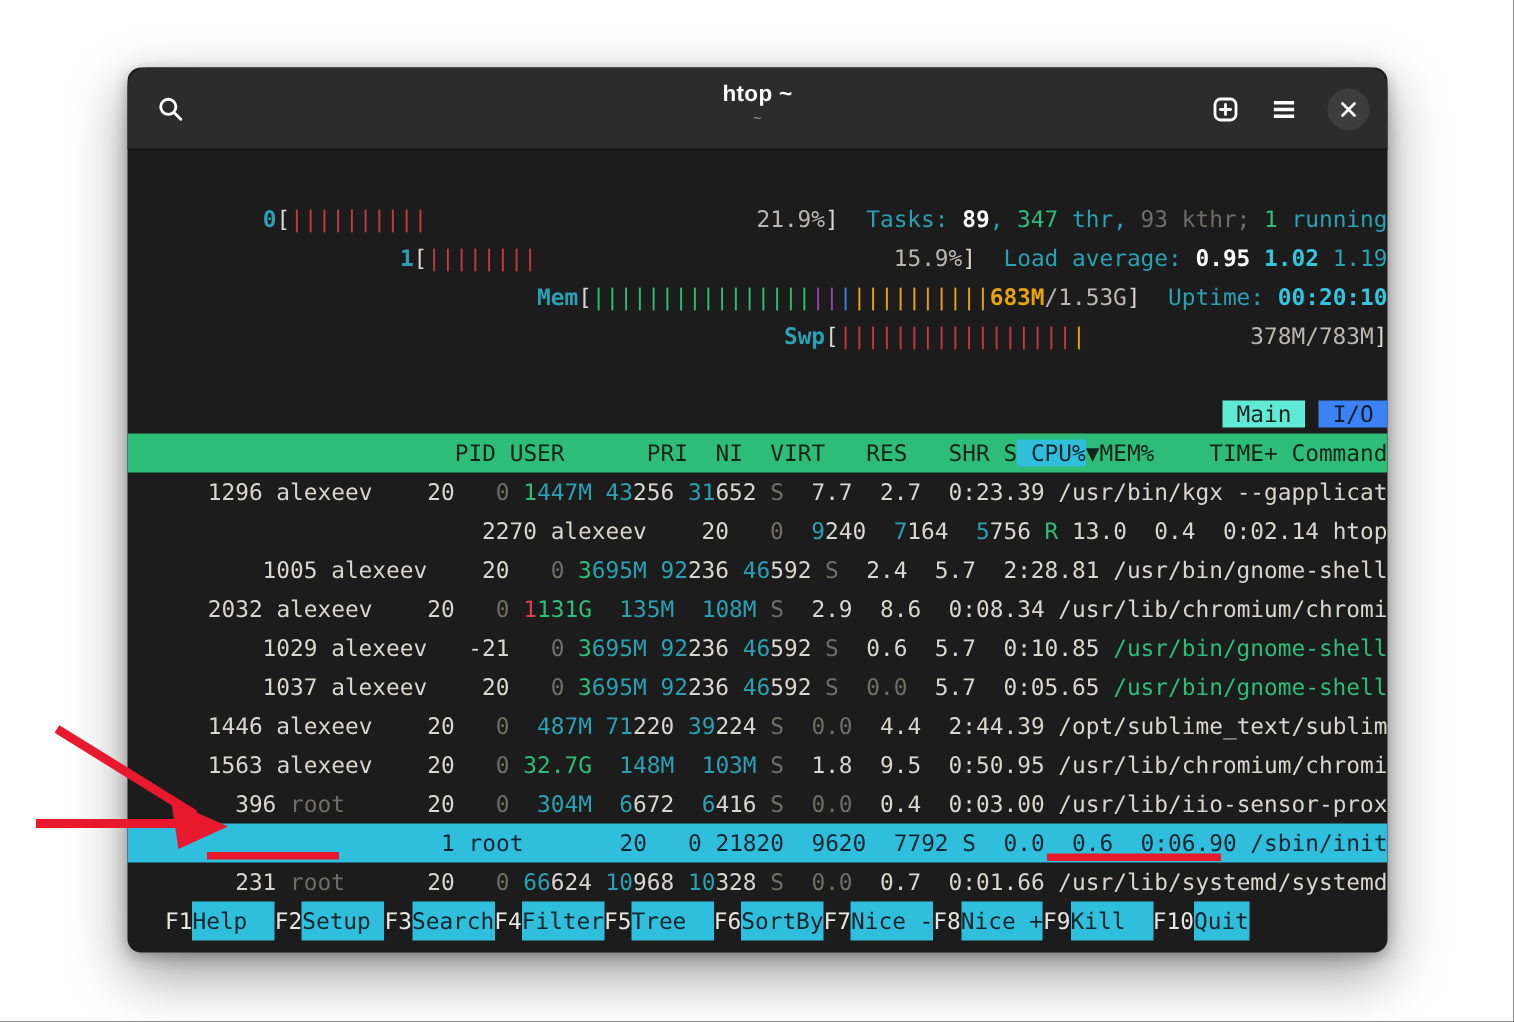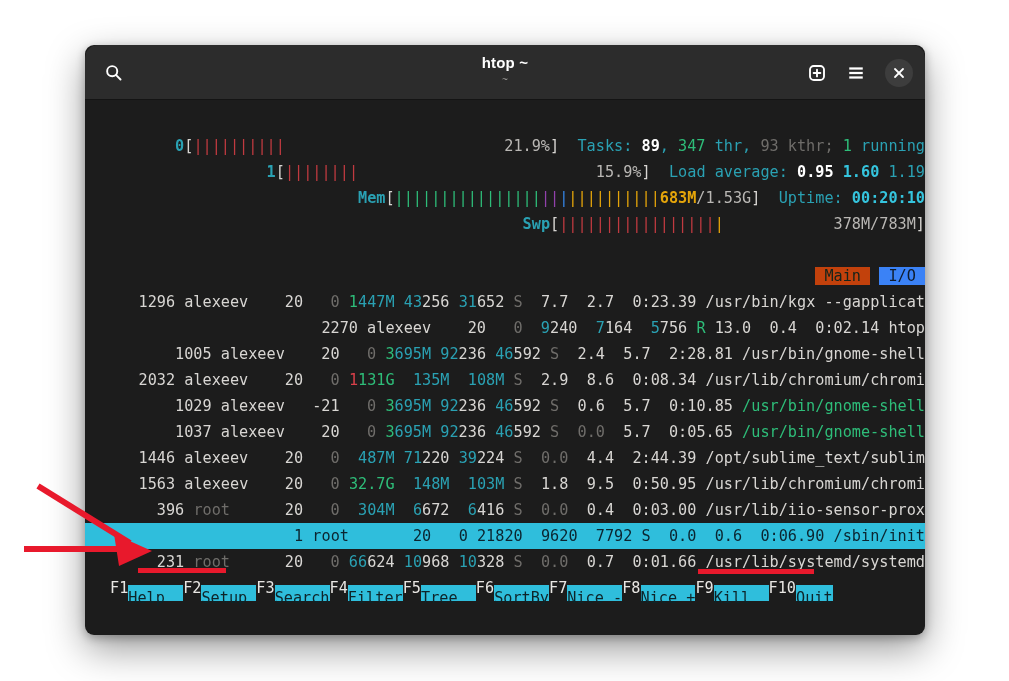--- a/index.html
+++ b/index.html
@@ -35,28 +35,28 @@
   .s-cb{color:#2aa1b3;font-weight:bold}
   .s-C{color:#35c5de;font-weight:bold}
   .s-g{color:#2ebd79}
   .s-r{color:#d9404a}
   .s-y{color:#e5a50a;font-weight:bold}
   .s-br{color:#c13a40}
   .s-bg{color:#2ebd79}
   .s-bp{color:#9141ac}
   .s-bb{color:#3584e4}
   .s-by{color:#e5a50a}
-  .s-tabm{background:#c2410c;color:#14241b}
+  .s-tabm{background:#5eead4;color:#14241b}
   .s-tabi{background:#3b82f6;color:#0f1b2a}
   .s-h{color:#13231a}
   .s-hs{background:#2fbedc;color:#0e2429}
   .s-sel{color:#0b2530}
   .fk{display:flex;}
   .fk .k{color:#e8e6e3;white-space:pre;}
-  .fk .f{background:#2fbedc;color:#0e2429;white-space:pre;margin-top:10px;}
+  .fk .f{background:#2fbedc;color:#0e2429;white-space:pre;}
   .fk .f.fill{flex:1;}
   .annotation-layer{position:absolute;left:0;top:0;pointer-events:none;z-index:10;}
 </style>
 </head>
 <body>
 
 <div class="window">
 
   <div class="headerbar">
     <div class="hb-left">
@@ -91,26 +91,27 @@
           <line x1="2" y1="2" x2="10" y2="10" stroke="#ffffff" stroke-width="1.8" stroke-linecap="round"></line>
           <line x1="10" y1="2" x2="2" y2="10" stroke="#ffffff" stroke-width="1.8" stroke-linecap="round"></line>
         </svg>
       </span>
     </div>
   </div>
 
   <div class="term">
     <div id="meters">
         <div class="line"><span class="s-cb">  0</span><span class="s-w">[</span><span class="s-br">||||||||||</span><span class="s-w">                        </span><span class="s-dim">21.9%</span><span class="s-w">]</span><span class="s-w">  </span><span class="s-c">Tasks: </span><span class="s-b">89</span><span class="s-c">, </span><span class="s-g">347</span><span class="s-c"> thr, </span><span class="s-sh">93 kthr; </span><span class="s-g">1</span><span class="s-c"> running</span></div>
-        <div class="line"><span class="s-cb">  1</span><span class="s-w">[</span><span class="s-br">||||||||</span><span class="s-w">                          </span><span class="s-dim">15.9%</span><span class="s-w">]</span><span class="s-w">  </span><span class="s-c">Load average: </span><span class="s-b">0.95 </span><span class="s-C">1.60 </span><span class="s-c">1.19</span></div>
+        <div class="line"><span class="s-cb">  1</span><span class="s-w">[</span><span class="s-br">||||||||</span><span class="s-w">                          </span><span class="s-dim">15.9%</span><span class="s-w">]</span><span class="s-w">  </span><span class="s-c">Load average: </span><span class="s-b">0.95 </span><span class="s-C">1.02 </span><span class="s-c">1.19</span></div>
         <div class="line"><span class="s-cb">Mem</span><span class="s-w">[</span><span class="s-bg">||||||||||||||||</span><span class="s-bp">||</span><span class="s-bb">|</span><span class="s-by">||||||||||</span><span class="s-y">683M</span><span class="s-dim">/1.53G</span><span class="s-w">]</span><span class="s-w">  </span><span class="s-c">Uptime: </span><span class="s-C">00:20:10</span></div>
         <div class="line"><span class="s-cb">Swp</span><span class="s-w">[</span><span class="s-br">|||||||||||||||||</span><span class="s-by">|</span><span class="s-w">            </span><span class="s-dim">378M/783M</span><span class="s-w">]</span></div>
       </div>
     <div class="line"></div>
     <div class="line" id="tabsline"><span class="s-w"> </span><span class="s-tabm"> Main </span><span class="s-w"> </span><span class="s-tabi"> I/O </span></div>
+    <div class="line fullbleed headerline" id="hdrline"><span class="s-h">   PID USER      PRI  NI  VIRT   RES   SHR S</span><span class="s-hs"> CPU%</span><span class="s-h">▼MEM%    TIME+ Command</span></div>
     <div id="rows">
         <div class="line"><span class="s-w">  1296 alexeev    20</span><span class="s-w">   </span><span class="s-sh">0</span><span class="s-w"> </span><span class="s-g">1</span><span class="s-c">447M</span><span class="s-w"> </span><span class="s-c">43</span><span class="s-w">256</span><span class="s-w"> </span><span class="s-c">31</span><span class="s-w">652</span><span class="s-w"> </span><span class="s-sh">S</span><span class="s-w">  7.7</span><span class="s-w">  2.7</span><span class="s-w">  0:23.39</span><span class="s-w"> /usr/bin/kgx --gapplicat</span></div>
         <div class="line"><span class="s-w">  2270 alexeev    20</span><span class="s-w">   </span><span class="s-sh">0</span><span class="s-w">  </span><span class="s-c">9</span><span class="s-w">240</span><span class="s-w">  </span><span class="s-c">7</span><span class="s-w">164</span><span class="s-w">  </span><span class="s-c">5</span><span class="s-w">756</span><span class="s-w"> </span><span class="s-g">R</span><span class="s-w"> 13.0</span><span class="s-w">  0.4</span><span class="s-w">  0:02.14</span><span class="s-w"> htop</span></div>
         <div class="line"><span class="s-w">  1005 alexeev    20</span><span class="s-w">   </span><span class="s-sh">0</span><span class="s-w"> </span><span class="s-g">3</span><span class="s-c">695M</span><span class="s-w"> </span><span class="s-c">92</span><span class="s-w">236</span><span class="s-w"> </span><span class="s-c">46</span><span class="s-w">592</span><span class="s-w"> </span><span class="s-sh">S</span><span class="s-w">  2.4</span><span class="s-w">  5.7</span><span class="s-w">  2:28.81</span><span class="s-w"> /usr/bin/gnome-shell</span></div>
         <div class="line"><span class="s-w">  2032 alexeev    20</span><span class="s-w">   </span><span class="s-sh">0</span><span class="s-w"> </span><span class="s-r">1</span><span class="s-g">131G</span><span class="s-w">  </span><span class="s-c">135M</span><span class="s-w">  </span><span class="s-c">108M</span><span class="s-w"> </span><span class="s-sh">S</span><span class="s-w">  2.9</span><span class="s-w">  8.6</span><span class="s-w">  0:08.34</span><span class="s-w"> /usr/lib/chromium/chromi</span></div>
         <div class="line"><span class="s-w">  1029 alexeev   -21</span><span class="s-w">   </span><span class="s-sh">0</span><span class="s-w"> </span><span class="s-g">3</span><span class="s-c">695M</span><span class="s-w"> </span><span class="s-c">92</span><span class="s-w">236</span><span class="s-w"> </span><span class="s-c">46</span><span class="s-w">592</span><span class="s-w"> </span><span class="s-sh">S</span><span class="s-w">  0.6</span><span class="s-w">  5.7</span><span class="s-w">  0:10.85</span><span class="s-g"> /usr/bin/gnome-shell</span></div>
         <div class="line"><span class="s-w">  1037 alexeev    20</span><span class="s-w">   </span><span class="s-sh">0</span><span class="s-w"> </span><span class="s-g">3</span><span class="s-c">695M</span><span class="s-w"> </span><span class="s-c">92</span><span class="s-w">236</span><span class="s-w"> </span><span class="s-c">46</span><span class="s-w">592</span><span class="s-w"> </span><span class="s-sh">S</span><span class="s-sh">  0.0</span><span class="s-w">  5.7</span><span class="s-w">  0:05.65</span><span class="s-g"> /usr/bin/gnome-shell</span></div>
         <div class="line"><span class="s-w">  1446 alexeev    20</span><span class="s-w">   </span><span class="s-sh">0</span><span class="s-w">  </span><span class="s-c">487M</span><span class="s-w"> </span><span class="s-c">71</span><span class="s-w">220</span><span class="s-w"> </span><span class="s-c">39</span><span class="s-w">224</span><span class="s-w"> </span><span class="s-sh">S</span><span class="s-sh">  0.0</span><span class="s-w">  4.4</span><span class="s-w">  2:44.39</span><span class="s-w"> /opt/sublime_text/sublim</span></div>
         <div class="line"><span class="s-w">  1563 alexeev    20</span><span class="s-w">   </span><span class="s-sh">0</span><span class="s-w"> </span><span class="s-g">32.7G</span><span class="s-w">  </span><span class="s-c">148M</span><span class="s-w">  </span><span class="s-c">103M</span><span class="s-w"> </span><span class="s-sh">S</span><span class="s-w">  1.8</span><span class="s-w">  9.5</span><span class="s-w">  0:50.95</span><span class="s-w"> /usr/lib/chromium/chromi</span></div>
         <div class="line"><span class="s-w">   396 </span><span class="s-sh">root</span><span class="s-w">      20</span><span class="s-w">   </span><span class="s-sh">0</span><span class="s-w">  </span><span class="s-c">304M</span><span class="s-w">  </span><span class="s-c">6</span><span class="s-w">672</span><span class="s-w">  </span><span class="s-c">6</span><span class="s-w">416</span><span class="s-w"> </span><span class="s-sh">S</span><span class="s-sh">  0.0</span><span class="s-w">  0.4</span><span class="s-w">  0:03.00</span><span class="s-w"> /usr/lib/iio-sensor-prox</span></div>

